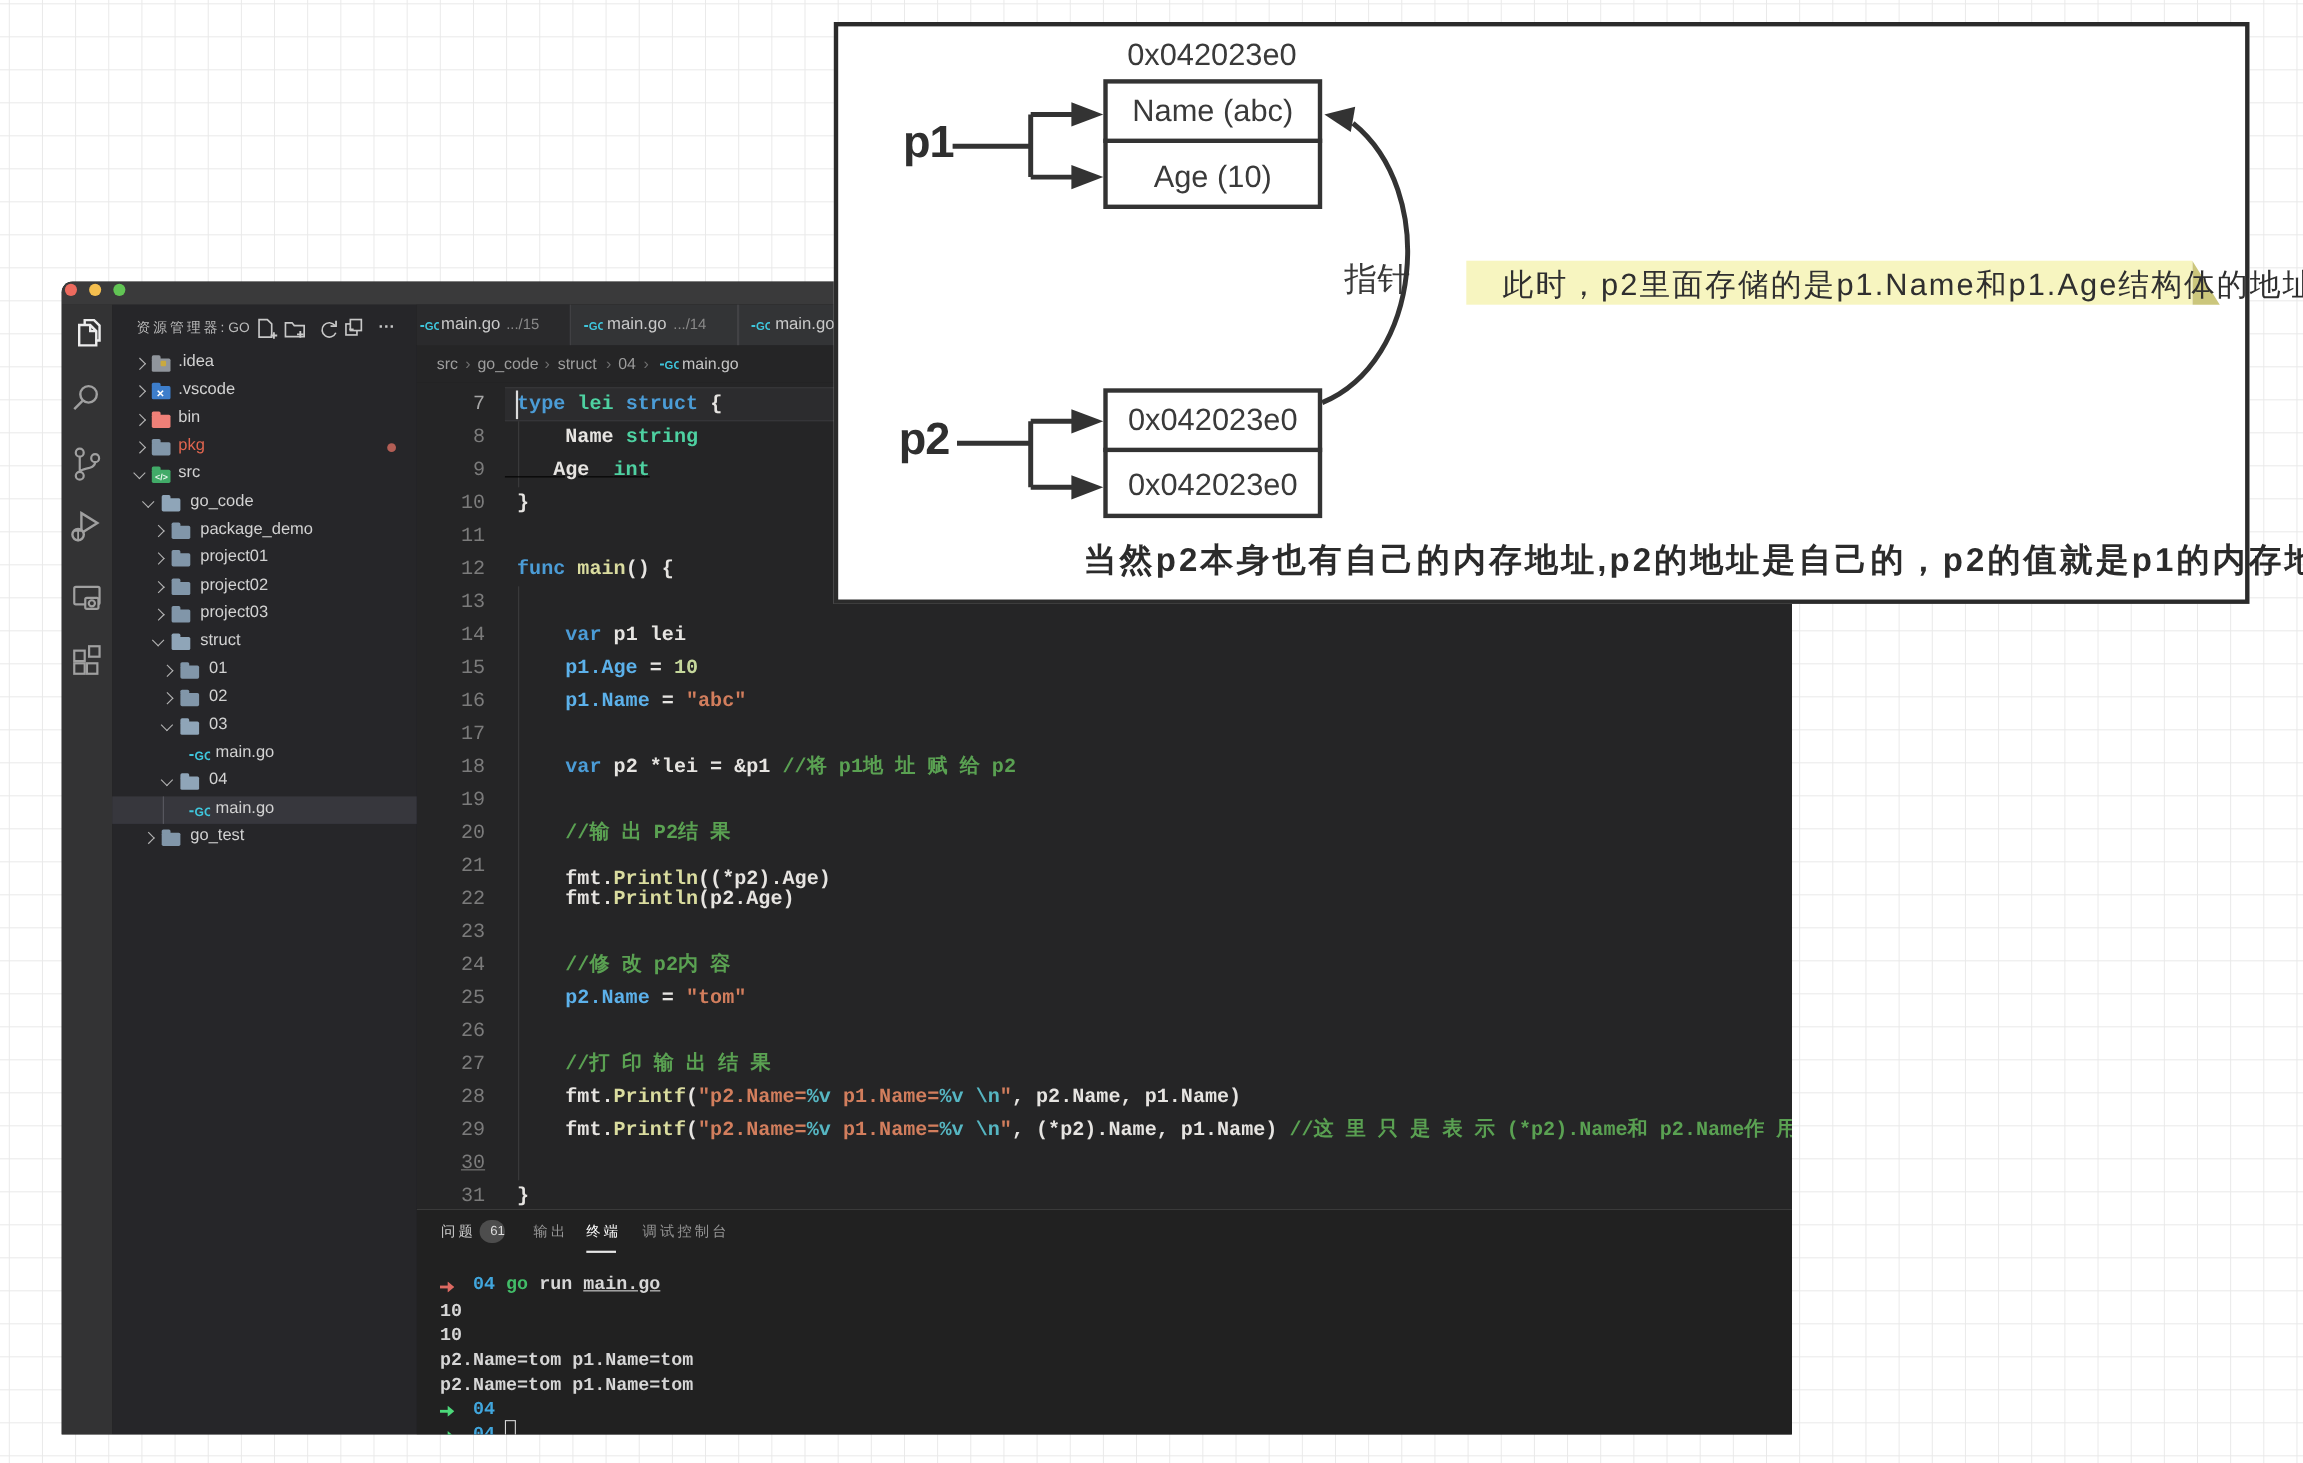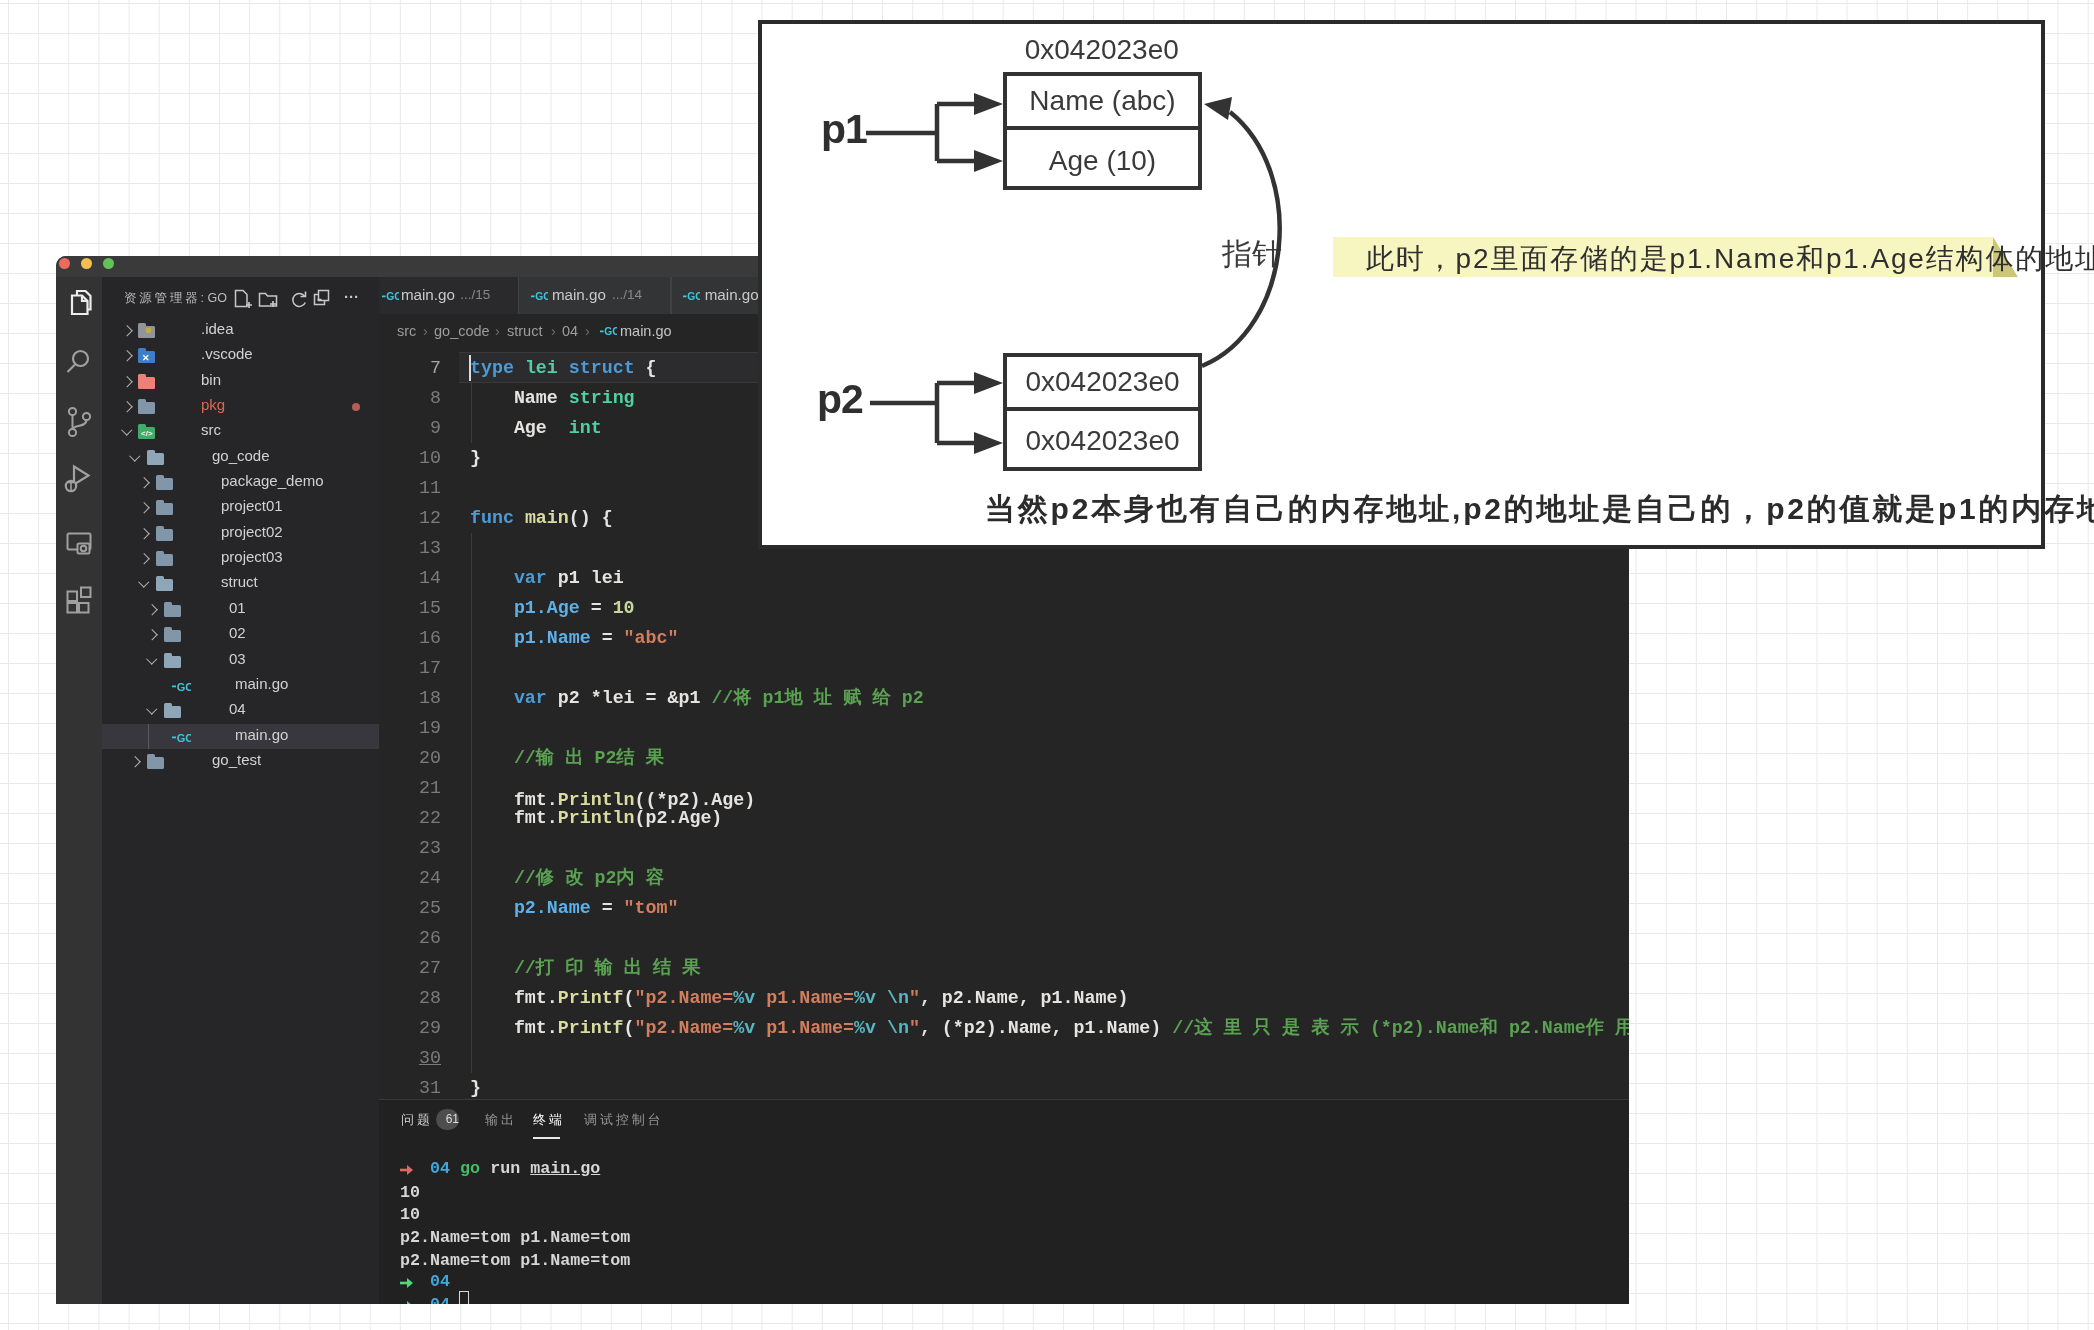--- a/index.html
+++ b/index.html
@@ -40,21 +40,21 @@
 .mem { color:#5cb1ea; } .pln { color:#e6e4e1; } .esc { color:#56b6c2; }
 .cjk { letter-spacing:11px; }
 
 #panel { position:absolute; left:0; top:822px; width:100%; height:205px; background:#212121; border-top:1px solid #3a3a3a; box-sizing:border-box; }
 #panel .ptab { position:absolute; top:11px; font-size:13px; color:#969696; letter-spacing:2.9px;text-align:center; }
 #term { position:absolute; left:0; top:0; width:100%; height:100%;
   font-family:"Liberation Mono",monospace; font-size:16.7px; font-weight:bold; color:#d6d6d6; }
 .tml { position:absolute; white-space:pre; height:22.4px; line-height:22.4px; left:21px; }
 
 .row { position:absolute; left:0; width:277px; height:25px; font-size:15px; color:#d2d2d2; }
-.row .lbl { position:absolute; top:2px;margin-left:39px; }
+.row .lbl { position:absolute; top:2px; }
 .chev { position:absolute; width:7.5px; height:7.5px; border-right:1.5px solid #b4b4b4; border-bottom:1.5px solid #b4b4b4; }
 .chev.r { transform:rotate(-45deg); }
 .chev.d { transform:rotate(45deg); }
 .fold { position:absolute; width:16.5px; height:12px; border-radius:1.5px; background:#8196a9; }
 .fold.open { background:#8fa5b8; }
 .fold:before { content:""; position:absolute; left:0; top:-3px; width:8px; height:4px;
   border-radius:1.5px 1.5px 0 0; background:inherit; }
 
 #diagram { position:absolute; left:758px; top:20px; width:1287px; height:529px;
   background:#ffffff; border:4px solid #2b2b2b; }
@@ -281,21 +281,21 @@
 
       <div style="position:absolute;left:91.5px;top:35px;width:1px;height:60px;background:#3c3c3e;"></div>
       <div style="position:absolute;left:91.5px;top:185px;width:1px;height:540px;background:#3c3c3e;"></div>
 
       <div style="position:absolute;left:90px;top:7px;width:2px;height:26px;background:#dcdcdc;"></div>
       <div class="ln" style="top:5px;color:#a6a6a6;">7</div>
         <div class="cl" style="left:91px;top:5px;"><span class="kw">type</span><span class="pln"> </span><span class="typ">lei</span><span class="pln"> </span><span class="kw">struct</span><span class="pln"> {</span></div>
       <div class="ln" style="top:35px;">8</div>
         <div class="cl" style="left:91px;top:35px;"><span class="pln">    Name </span><span class="typ">string</span></div>
       <div class="ln" style="top:65px;">9</div>
-        <div class="cl" style="left:91px;top:65px;"><span class="pln">    Age  </span><span class="typ">int</span></div>
+        <div class="cl" style="left:80px;top:65px;text-decoration:underline;"><span class="pln">    Age  </span><span class="typ">int</span></div>
       <div class="ln" style="top:95px;">10</div>
         <div class="cl" style="left:91px;top:95px;"><span class="pln">}</span></div>
       <div class="ln" style="top:125px;">11</div>
       <div class="ln" style="top:155px;">12</div>
         <div class="cl" style="left:91px;top:155px;"><span class="kw">func</span><span class="pln"> </span><span class="fn">main</span><span class="pln">() {</span></div>
       <div class="ln" style="top:185px;">13</div>
       <div class="ln" style="top:215px;">14</div>
         <div class="cl" style="left:91px;top:215px;"><span class="pln">    </span><span class="kw">var</span><span class="pln"> p1 lei</span></div>
       <div class="ln" style="top:245px;">15</div>
         <div class="cl" style="left:91px;top:245px;"><span class="pln">    </span><span class="mem">p1.Age</span><span class="pln"> = </span><span class="num">10</span></div>

